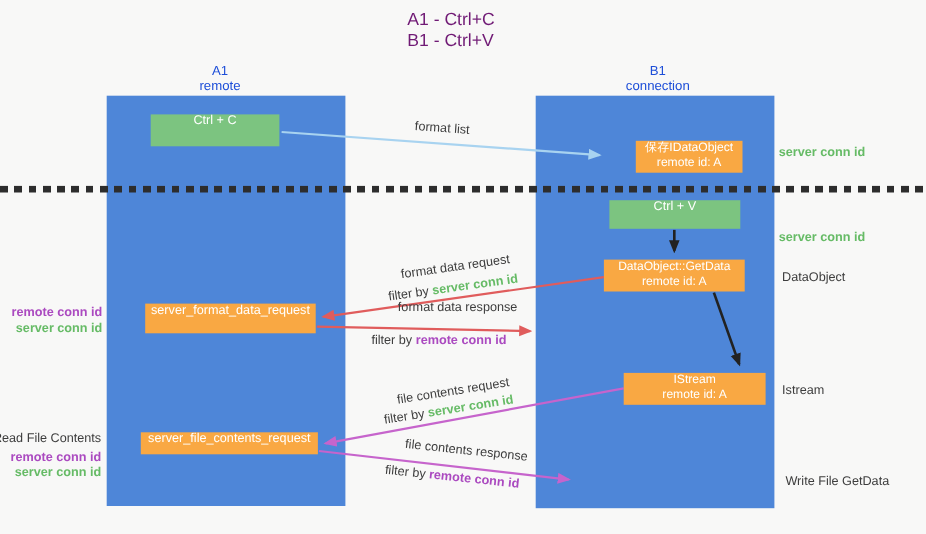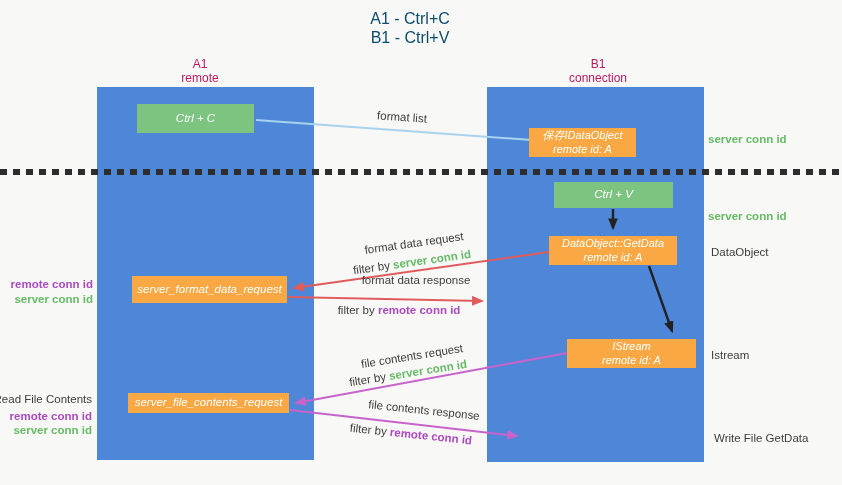--- a/index.html
+++ b/index.html
@@ -1,45 +1,45 @@
 <!DOCTYPE html>
 <html style="--bg: #f8f8f7; --column-blue: #4e86d8; --box-green: #7cc480; --box-orange: #f9a843; --text-green: #66bb66; --text-purple: #ab4ac0; --arrow-red: #e05c5c; --arrow-magenta: #c664cc; --arrow-blue: #a8d3f0; --arrow-black: #222222;"><head>
 <meta charset="utf-8">
 <style>
   * { box-sizing: border-box; margin: 0; padding: 0; }
   html, body { background: #f8f8f7; }
   body { font-family: "Liberation Sans", sans-serif; }
   .stage { position: relative; width: 842px; height: 485px; background: var(--bg, #f8f8f7); overflow: hidden; }
 
   .title { position: absolute; left: 410px; top: 9px; transform: translateX(-50%);
-           text-align: center; font-size: 16px; line-height: 19px; color: #0c4a6e; }
+           font-size: 16px; line-height: 19px; color: #701a75; }
 
   .col-header { position: absolute; transform: translateX(-50%); text-align: center;
-                font-size: 12px; line-height: 14px; color: #be185d; }
+                font-size: 12px; line-height: 14px; color: #1d4ed8; }
 
   .lane { position: absolute; background: var(--column-blue, #4e86d8); }
   .lane-a { left: 97px;  top: 87px; width: 217px; height: 373px; }
   .lane-b { left: 487px; top: 87px; width: 217px; height: 375px; }
 
   .dash { position: absolute; left: 0; top: 169px; width: 842px; height: 6px;
           background: repeating-linear-gradient(to right, #2d2d2d 0 7px, transparent 7px 13px); }
 
   .arrows { position: absolute; left: 0; top: 0; pointer-events: none; }
   .arr-blue    { stroke: var(--arrow-blue, #a8d3f0); stroke-width: 2; }
   .arr-black   { stroke: var(--arrow-black, #222222); stroke-width: 2.4; }
   .arr-red     { stroke: var(--arrow-red, #e05c5c); stroke-width: 2; }
   .arr-magenta { stroke: var(--arrow-magenta, #c664cc); stroke-width: 2; }
   #m-blue path    { fill: var(--arrow-blue, #a8d3f0); }
   #m-black path   { fill: var(--arrow-black, #222222); }
   #m-red path     { fill: var(--arrow-red, #e05c5c); }
   #m-magenta path { fill: var(--arrow-magenta, #c664cc); }
 
   .node { position: absolute; color: #ffffff; display: flex; flex-direction: column;
-          justify-content: center; align-items: center; text-align: center;
-          font-size: 11.5px; line-height: 13.5px; white-space: nowrap; font-style: italic; }
+          align-items: center; text-align: center;
+          font-size: 11.5px; line-height: 13.5px; white-space: nowrap; }
   .green  { background: var(--box-green, #7cc480); }
   .orange { background: var(--box-orange, #f9a843); }
 
   .lbl { position: absolute; white-space: nowrap; font-size: 11.5px; color: #3d3d3d; }
   .c   { transform: translate(-50%, -50%) rotate(var(--r, 0deg)); }
   .bold-green  { color: var(--text-green, #66bb66); font-weight: bold; }
   .bold-purple { color: var(--text-purple, #ab4ac0); font-weight: bold; }
   .ra { text-align: right; }
 </style>
 </head>
@@ -87,21 +87,21 @@
     <line class="arr-red" x1="288" y1="297" x2="482" y2="301" marker-end="url(#m-red)"></line>
     <line class="arr-black" x1="649" y1="266" x2="672" y2="331" marker-end="url(#m-black)"></line>
     <line class="arr-magenta" x1="567" y1="353" x2="296" y2="403" marker-end="url(#m-magenta)"></line>
     <line class="arr-magenta" x1="290" y1="410" x2="517" y2="436" marker-end="url(#m-magenta)"></line>
   </svg>
 
   <div class="node green" style="left:137px; top:104px; width:117px; height:29px;">
     <div>Ctrl + C</div>
   </div>
 
-  <div class="node orange" style="left:529px; top:128px; width:107px; height:29px; font-size:11px;">
+  <div class="node orange" style="left:578px; top:128px; width:97px; height:29px; font-size:11px;">
     <div>保存IDataObject</div>
     <div>remote id: A</div>
   </div>
 
   <div class="node green" style="left:554px; top:182px; width:119px; height:26px;">
     <div>Ctrl + V</div>
   </div>
 
   <div class="node orange" style="left:549px; top:236px; width:128px; height:29px; font-size:11px;">
     <div>DataObject::GetData</div>

